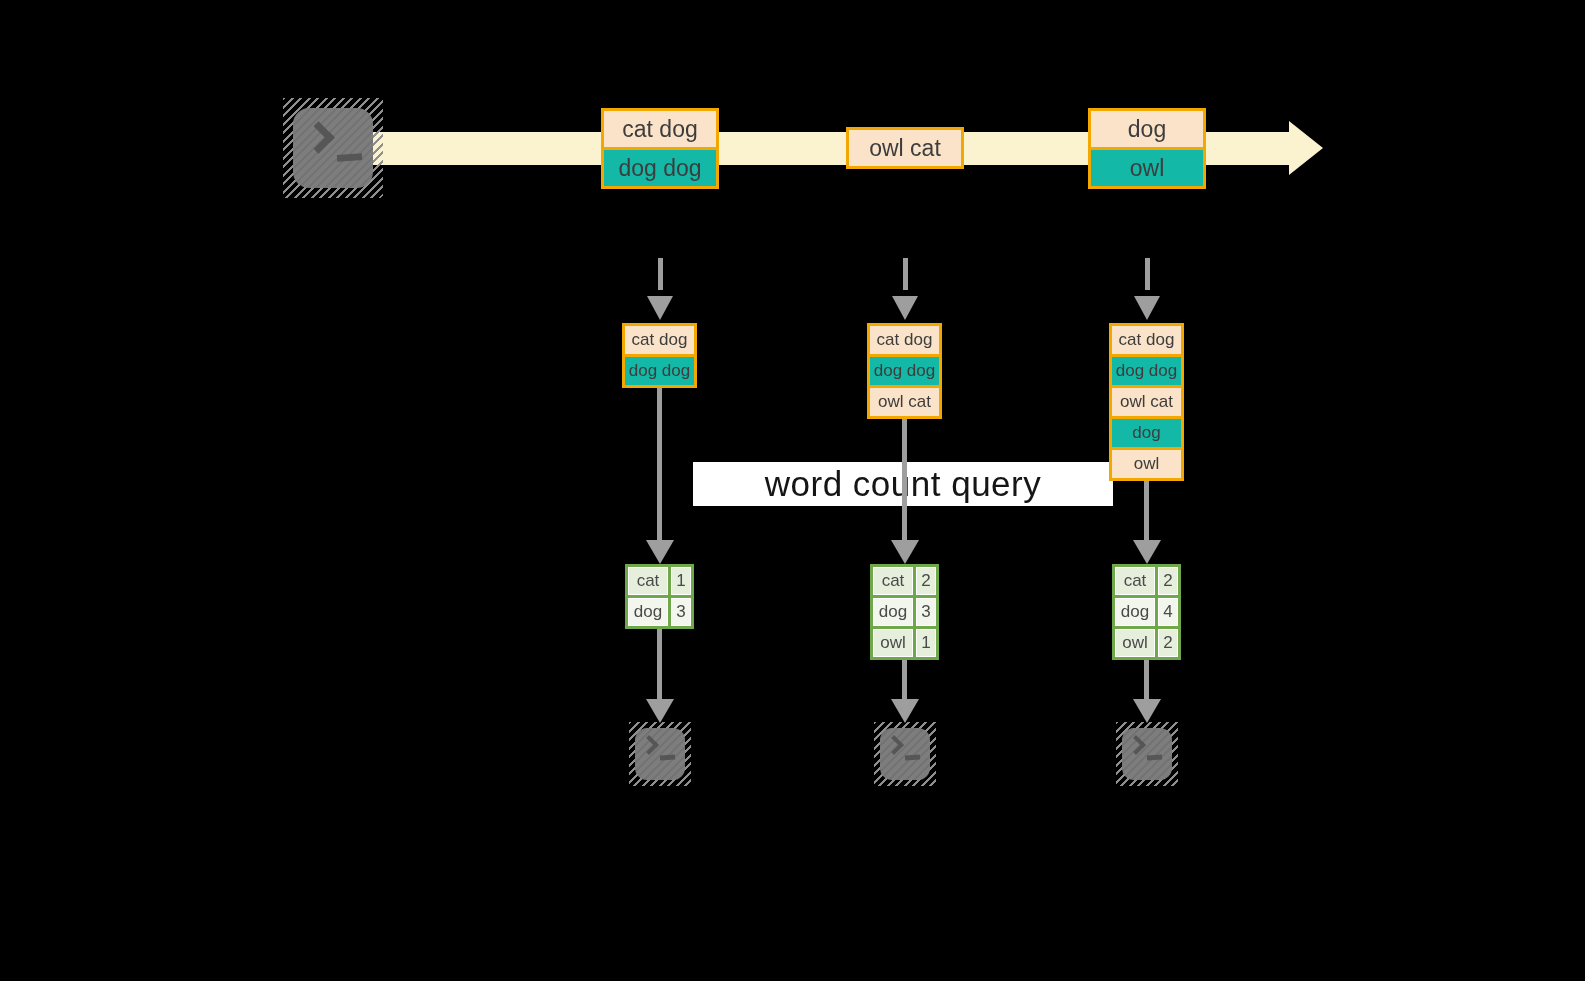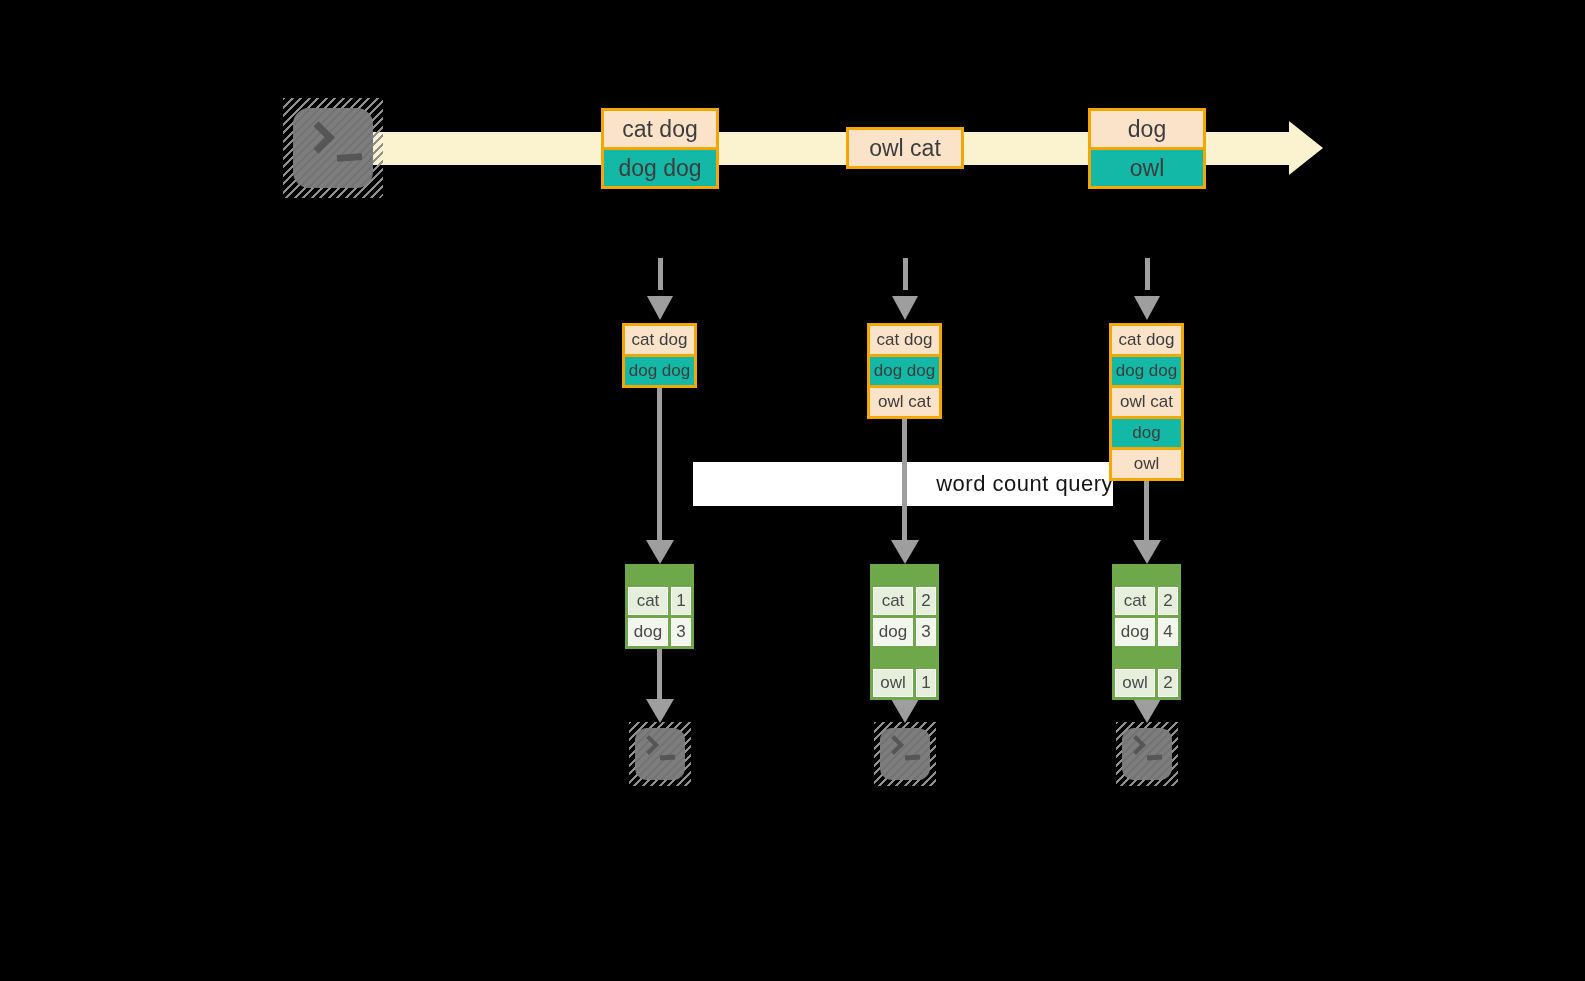--- a/index.html
+++ b/index.html
@@ -52,29 +52,29 @@
   
   .dash{position:absolute;width:5px;background:#9E9E9E;z-index:2;}
   .dhead{position:absolute;width:0;height:0;z-index:2;
     border-left:13px solid transparent;border-right:13px solid transparent;border-top:24px solid #9E9E9E;}
   .vline{position:absolute;width:5px;background:#9E9E9E;z-index:2;}
   .vhead{position:absolute;width:0;height:0;z-index:2;
     border-left:14px solid transparent;border-right:14px solid transparent;border-top:24px solid #9E9E9E;}
 
   
   .banner{left:693px;top:462px;width:420px;height:44px;background:#FFFFFF;z-index:1;
-    display:flex;align-items:center;justify-content:flex-end;
-    font-size:22px;color:#151515;letter-spacing:0.5px;}
+    display:flex;align-items:center;justify-content:center;
+    font-size:35px;color:#151515;letter-spacing:0.5px;}
 
   
   .gtable{position:absolute;display:grid;grid-template-columns:40px 20px;gap:3px;
     background:#6FA84B;border:3px solid #6FA84B;z-index:3;}
   .gcell{height:28px;line-height:28px;text-align:center;font-size:17px;color:#4a4a4a;
     box-shadow:inset 0 0 0 1px #ffffff;}
-  .gd{background:#E6EFDC;margin-top:20px;}
+  .gd{background:#E6EFDC;}
   .gl{background:#F2F6EC;}
 </style>
 </head>
 <body>
 
 <div class="canvas">
 
   <div class="abs band"></div>
   <div class="abs band-head"></div>
 

